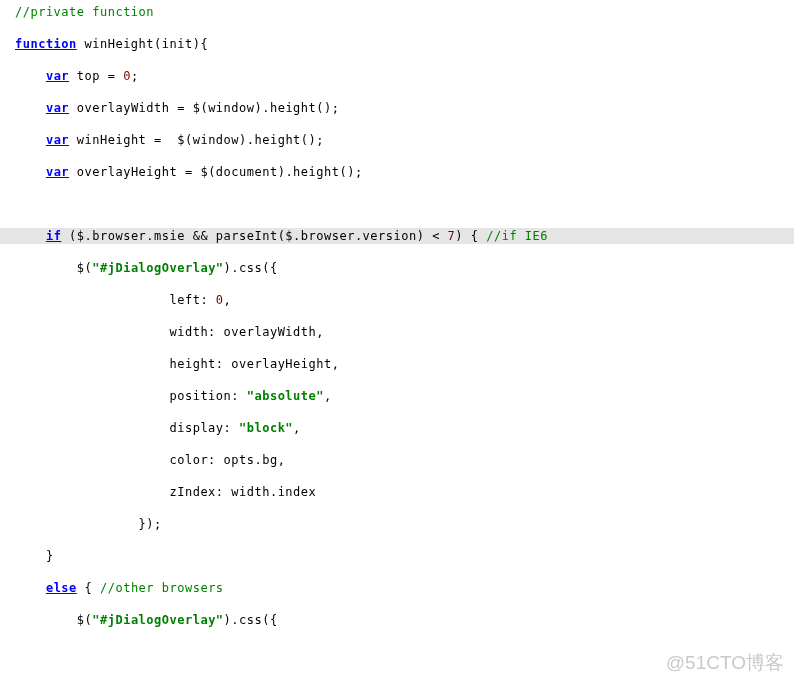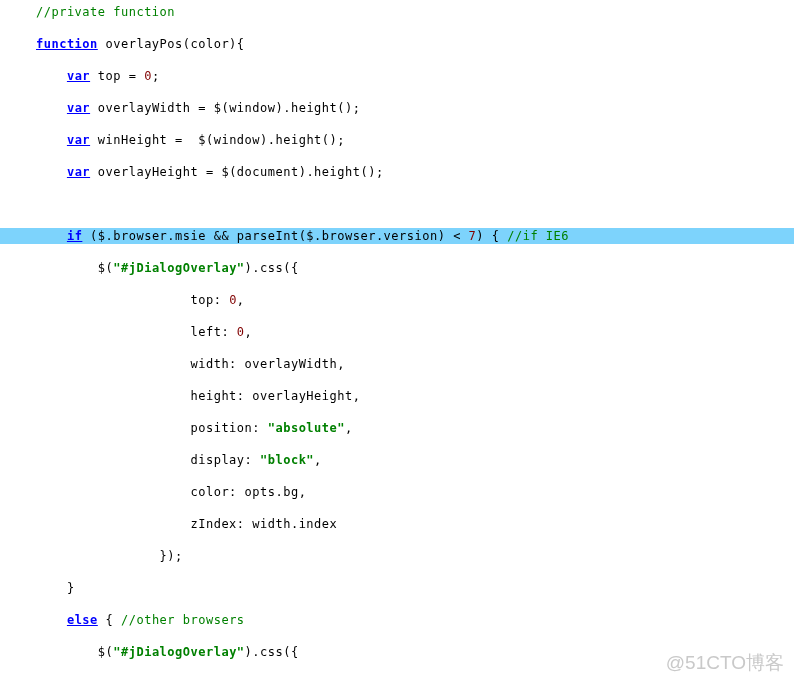--- a/index.html
+++ b/index.html
@@ -14,52 +14,51 @@
   }
   pre {
     margin: 0;
     padding: 4px 0 0 0;
     line-height: 16px;
     letter-spacing: 0.5px;
   }
   .line {
     display: block;
     white-space: pre;
-    padding-left: 36px;
+    padding-left: 15px;
   }
   .hl {
-    background: #7dd3fc;
+    background: #e5e5e5;
   }
   .c { color: #008000; }
   .kw { color: #0000FF; font-weight: bold; text-decoration: underline; }
   .num { color: #800000; }
   .str { color: #008000; font-weight: bold; }
   .watermark {
     position: fixed;
     bottom: 6px;
     right: 10px;
     color: #c9c9c9;
     font-family: Arial, sans-serif;
     font-size: 19px;
     pointer-events: none;
   }
 </style>
 </head>
 <body>
 
 <pre><span class="line"><span class="c">//private function</span></span>
-<span class="line"><span class="kw">function</span><span> overlayPos(color){</span></span>
+<span class="line"><span class="kw">function</span><span> winHeight(init){</span></span>
 <span class="line">    <span class="kw">var</span><span> top = </span><span class="num">0</span><span>;</span></span>
 <span class="line">    <span class="kw">var</span><span> overlayWidth = $(window).height();</span></span>
 <span class="line">    <span class="kw">var</span><span> winHeight =  $(window).height();</span></span>
 <span class="line">    <span class="kw">var</span><span> overlayHeight = $(document).height();</span></span>
 <span class="line"> </span>
 <span class="line hl">    <span class="kw">if</span><span> ($.browser.msie &amp;&amp; parseInt($.browser.version) &lt; </span><span class="num">7</span><span>) { </span><span class="c">//if IE6</span></span>
 <span class="line">    <span>    $(</span><span class="str">"#jDialogOverlay"</span><span>).css({</span></span>
-<span class="line"><span>                    top: </span><span class="num">0</span><span>,</span></span>
 <span class="line"><span>                    left: </span><span class="num">0</span><span>,</span></span>
 <span class="line"><span>                    width: overlayWidth,</span></span>
 <span class="line"><span>                    height: overlayHeight,</span></span>
 <span class="line"><span>                    position: </span><span class="str">"absolute"</span><span>,</span></span>
 <span class="line"><span>                    display: </span><span class="str">"block"</span><span>,</span></span>
 <span class="line"><span>                    color: opts.bg,</span></span>
 <span class="line"><span>                    zIndex: width.index</span></span>
 <span class="line"><span>                });</span></span>
 <span class="line">    <span>}</span></span>
 <span class="line">    <span class="kw">else</span><span> { </span><span class="c">//other browsers</span></span>

